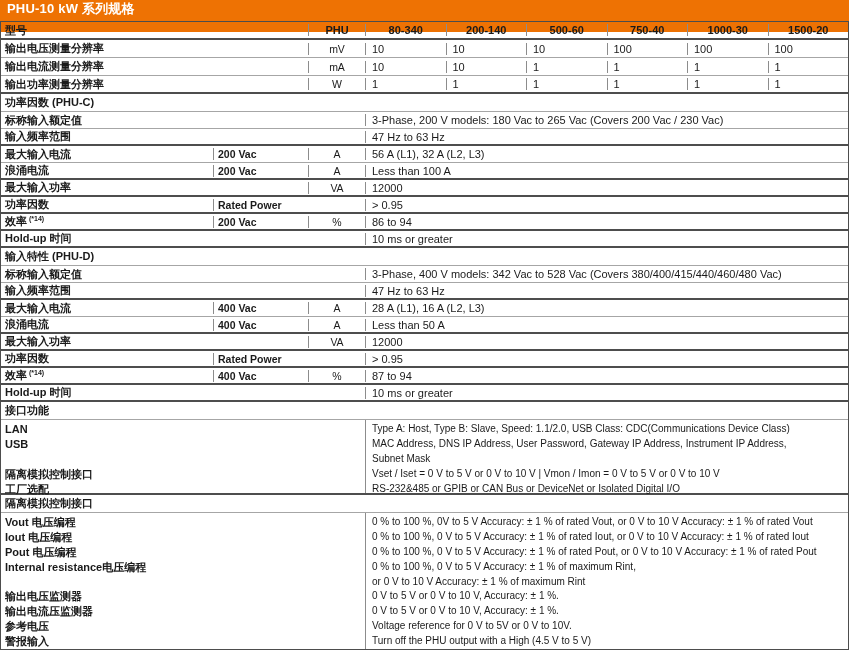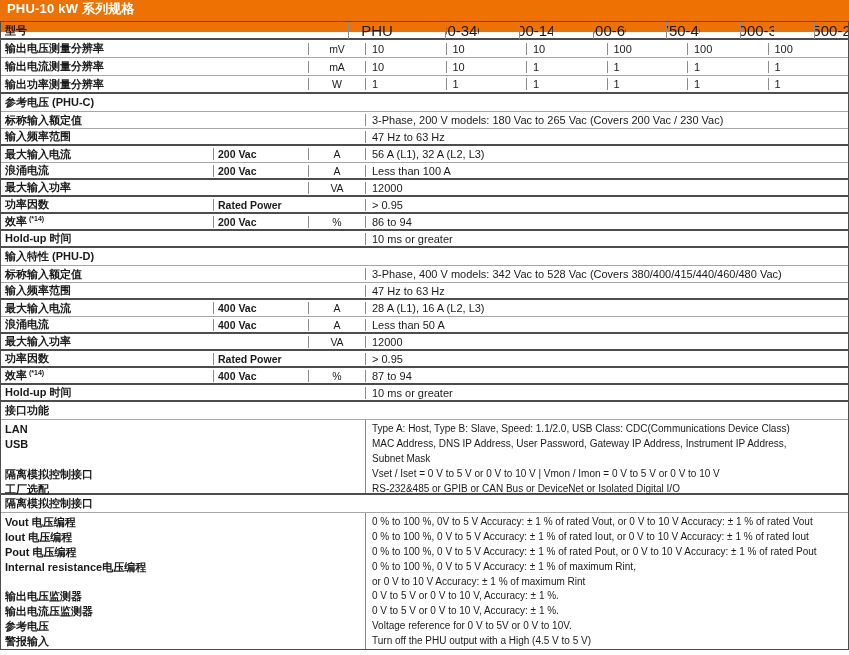--- a/index.html
+++ b/index.html
@@ -32,21 +32,21 @@
   .w307 { width:307px; flex:0 0 307px; }
   .w364 { width:364px; flex:0 0 364px; }
   .w57  { width:57px;  flex:0 0 57px; }
   .grow { flex:1 1 auto; }
   .mcol { flex:1 1 0; }
 
   .lbl  { font-weight:bold; font-size:11px; padding-left:4px; }
   .cond { font-weight:bold; font-size:10.5px; padding-left:4px; }
   .unit { font-size:10.5px; justify-content:center; }
   .val  { font-size:11px; padding-left:6px; }
-  .hdr  { font-weight:normal; font-size:15px; justify-content:center;margin-left:40px; }
+  .hdr  { font-weight:bold; font-size:11px; justify-content:center; }
   .sup  { font-size:7px; font-weight:bold; vertical-align:super; margin-left:2px; position:relative; top:-3px; }
 
   .section .lbl { font-size:11px; }
 
   .block { display:flex; align-items:stretch; }
   .block .left  { width:364px; flex:0 0 364px; padding:2px 0 0 4px; }
   .block .right { flex:1 1 auto; border-left:1px solid #8c8c8c; padding:2px 0 0 6px; }
   .line  { font-size:10px; height:14.9px; line-height:14.9px; white-space:nowrap; overflow:hidden; }
   .left .line { font-weight:bold; font-size:11px; }
   .ib    { height:75px; }
@@ -99,21 +99,21 @@
       <div class="c unit w57 vl">W</div>
       <div class="c val mcol vl">1</div>
       <div class="c val mcol vl">1</div>
       <div class="c val mcol vl">1</div>
       <div class="c val mcol vl">1</div>
       <div class="c val mcol vl">1</div>
       <div class="c val mcol vl">1</div>
     </div>
 
     <div class="row h18 bb-thin section">
-      <div class="c lbl grow">参考电压 (PHU-C)</div>
+      <div class="c lbl grow">功率因数 (PHU-C)</div>
     </div>
     <div class="row h17 bb-thin">
       <div class="c lbl w364">标称输入额定值</div>
       <div class="c val grow vl">3-Phase, 200 V models: 180 Vac to 265 Vac (Covers 200 Vac / 230 Vac)</div>
     </div>
     <div class="row h17 bb-thick">
       <div class="c lbl w364">输入频率范围</div>
       <div class="c val grow vl">47 Hz to 63 Hz</div>
     </div>
     <div class="row h17 bb-thin">

